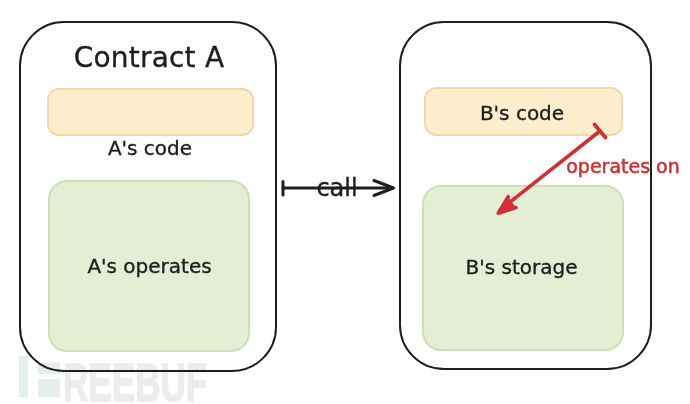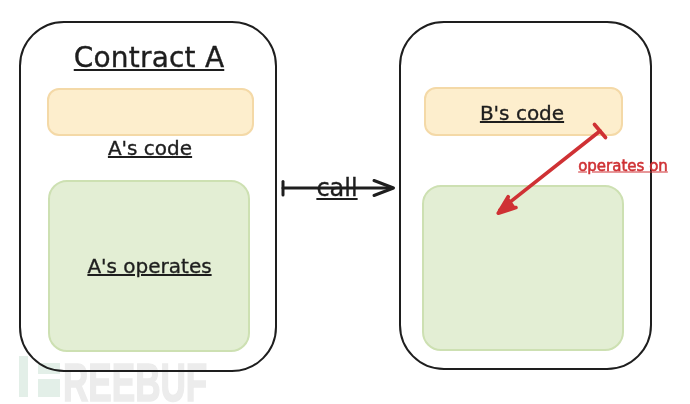--- a/index.html
+++ b/index.html
@@ -33,27 +33,26 @@
     background: var(--green-fill);
   }
   .label {
     position: absolute;
     z-index: 1;
     -webkit-text-stroke: 0.35px currentColor;
     transform: translate(-50%, -50%);
     white-space: nowrap;
     color: var(--ink);
     line-height: 1;
-    text-decoration: underline;
   }
   .title { font-size: 28px; letter-spacing: 0.2px; }
   .title-b { letter-spacing: 0.8px; }
   .boxlabel { font-size: 20px; }
   .call-label { font-size: 24px; margin-top: 28px; }
-  .operates-label { font-size: 15px; color: var(--red); -webkit-text-stroke: 0.55px currentColor; }
+  .operates-label { font-size: 19px; color: var(--red); -webkit-text-stroke: 0.55px currentColor; }
   #arrow-layer { position: absolute; left: 0; top: 0; pointer-events: none; z-index: 1; }
   .abs.fg { z-index: 1; }
 
   
   .wm-bar { background: var(--wm-mint); position: absolute; }
   .watermark-layer { position: absolute; left: 0; top: 0; z-index: 0; }
   .fg { z-index: 1; }
   .wm-text {
     position: absolute;
     color: var(--wm-gray);
@@ -76,20 +75,21 @@
   <div class="label fg title" style="left:149px; top:57.5px;">Contract A</div>
   <div class="abs fg code-box" style="left:47px; top:88px; width:207px; height:48px;"></div>
   <div class="label fg boxlabel" style="left:150px; top:113.5px;margin-top:34px;">A's code</div>
   <div class="abs fg storage-box" style="left:48px; top:180px; width:202px; height:172px;"></div>
   <div class="label fg boxlabel" style="left:149.5px; top:266px;">A's operates</div>
 
   <div class="abs fg contract-box" style="left:399px; top:21px; width:253px; height:349px;"></div>
   <div class="abs fg code-box" style="left:424px; top:87px; width:199px; height:49px;"></div>
   <div class="label fg boxlabel" style="left:522px; top:112.5px;">B's code</div>
   <div class="abs fg storage-box" style="left:422px; top:185px; width:202px; height:166px;"></div>
+  <div class="label fg boxlabel" style="left:521.5px; top:266.5px;">B's storage</div>
 
   <svg id="arrow-layer" width="690" height="404" viewBox="0 0 690 404">
     <g stroke="var(--ink)" stroke-width="3" fill="none" stroke-linecap="round" stroke-linejoin="round">
       <line x1="283" y1="188" x2="390" y2="188"></line>
       <line x1="283" y1="181.5" x2="283" y2="195"></line>
       <polyline points="374,180.5 393.5,188 374,195.5"></polyline>
     </g>
     <g stroke="var(--red)" stroke-width="3.7" fill="none" stroke-linecap="round" stroke-linejoin="round">
       <line x1="600" y1="131" x2="500" y2="210"></line>
       <line x1="594.5" y1="124.5" x2="605.5" y2="137.5"></line>

